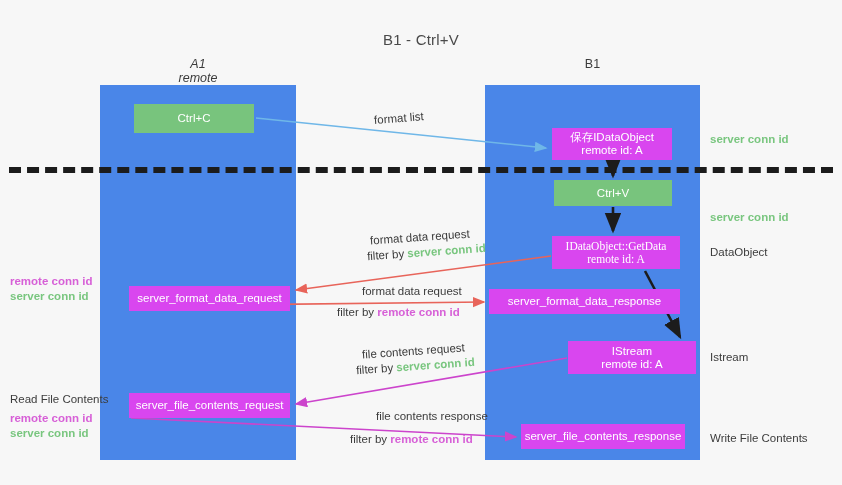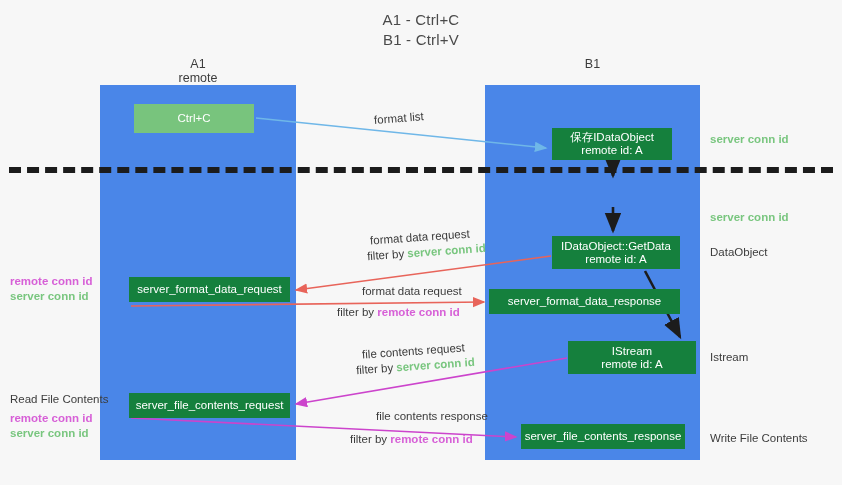--- a/index.html
+++ b/index.html
@@ -36,46 +36,46 @@
   #lane-a1 { left: 100px; width: 196px; }
   #lane-b1 { left: 485px; width: 215px; }
 
   .lane-header {
     position: absolute;
     text-align: center;
     font-size: 12.5px;
     color: #3c3c3c;
     line-height: 14px;
   }
-  #header-a1 { left: 100px; width: 196px; top: 57px; }
+  #header-a1 { left: 100px; width: 196px; top: 57px; font-style: italic; }
   #header-b1 { left: 485px; width: 215px; top: 57px; }
 
   .node {
     position: absolute;
     box-sizing: border-box;
     display: flex;
     flex-direction: column;
     align-items: center;
     justify-content: center;
     color: #ffffff;
     font-size: 11.5px;
     line-height: 13px;
     text-align: left;
     padding: 2px 4px;
   }
-  .node.orange { background: #15803d; }
+  .node.orange { background: #d946ef; }
   .node.green  { background: #78c47d; }
   .node .l2 { font-size: 11.5px; }
 
   #node-ctrlc   { left: 134px; top: 104px; width: 120px; height: 29px; }
   #node-save    { left: 552px; top: 128px; width: 120px; height: 32px; }
   #node-ctrlv   { left: 554px; top: 180px; width: 118px; height: 26px; }
-  #node-getdata { left: 552px; top: 236px; width: 128px; height: 33px; }
+  #node-getdata { left: 552px; top: 236px; width: 128px; height: 33px; font-family: Liberation Serif, serif; }
   #node-istream { left: 568px; top: 341px; width: 128px; height: 33px; }
-  #node-sfdreq  { left: 129px; top: 277px; width: 161px; height: 25px; }
+  #node-sfdreq  { left: 129px; top: 286px; width: 161px; height: 25px; }
   #node-sfdres  { left: 489px; top: 289px; width: 191px; height: 25px; }
   #node-sfcreq  { left: 129px; top: 393px; width: 161px; height: 25px; }
   #node-sfcres  { left: 521px; top: 424px; width: 164px; height: 25px; }
 
   .dashline {
     position: absolute;
     left: 9px;
     top: 167px;
     width: 824px;
     height: 0;
@@ -125,21 +125,20 @@
     width: 842px;
     height: 485px;
     pointer-events: none;
   }
 </style>
 </head>
 <body>
 
 <div id="stage">
 
-  <div class="title-line" id="title1">A1 - Ctrl+C</div>
   <div class="title-line" id="title2">B1 - Ctrl+V</div>
 
   <div class="lane" id="lane-a1"></div>
   <div class="lane" id="lane-b1"></div>
 
   <div class="lane-header" id="header-a1">
     <div>A1</div>
     <div>remote</div>
   </div>
   <div class="lane-header" id="header-b1">
@@ -176,20 +175,23 @@
 
   <div class="node green" id="node-ctrlc">
     <div>Ctrl+C</div>
   </div>
 
   <div class="node orange" id="node-save">
     <div>保存IDataObject</div>
     <div class="l2">remote id: A</div>
   </div>
 
+  <div class="node green" id="node-ctrlv">
+    <div>Ctrl+V</div>
+  </div>
 
   <div class="node orange" id="node-getdata">
     <div>IDataObject::GetData</div>
     <div class="l2">remote id: A</div>
   </div>
 
   <div class="node orange" id="node-istream">
     <div>IStream</div>
     <div class="l2">remote id: A</div>
   </div>

